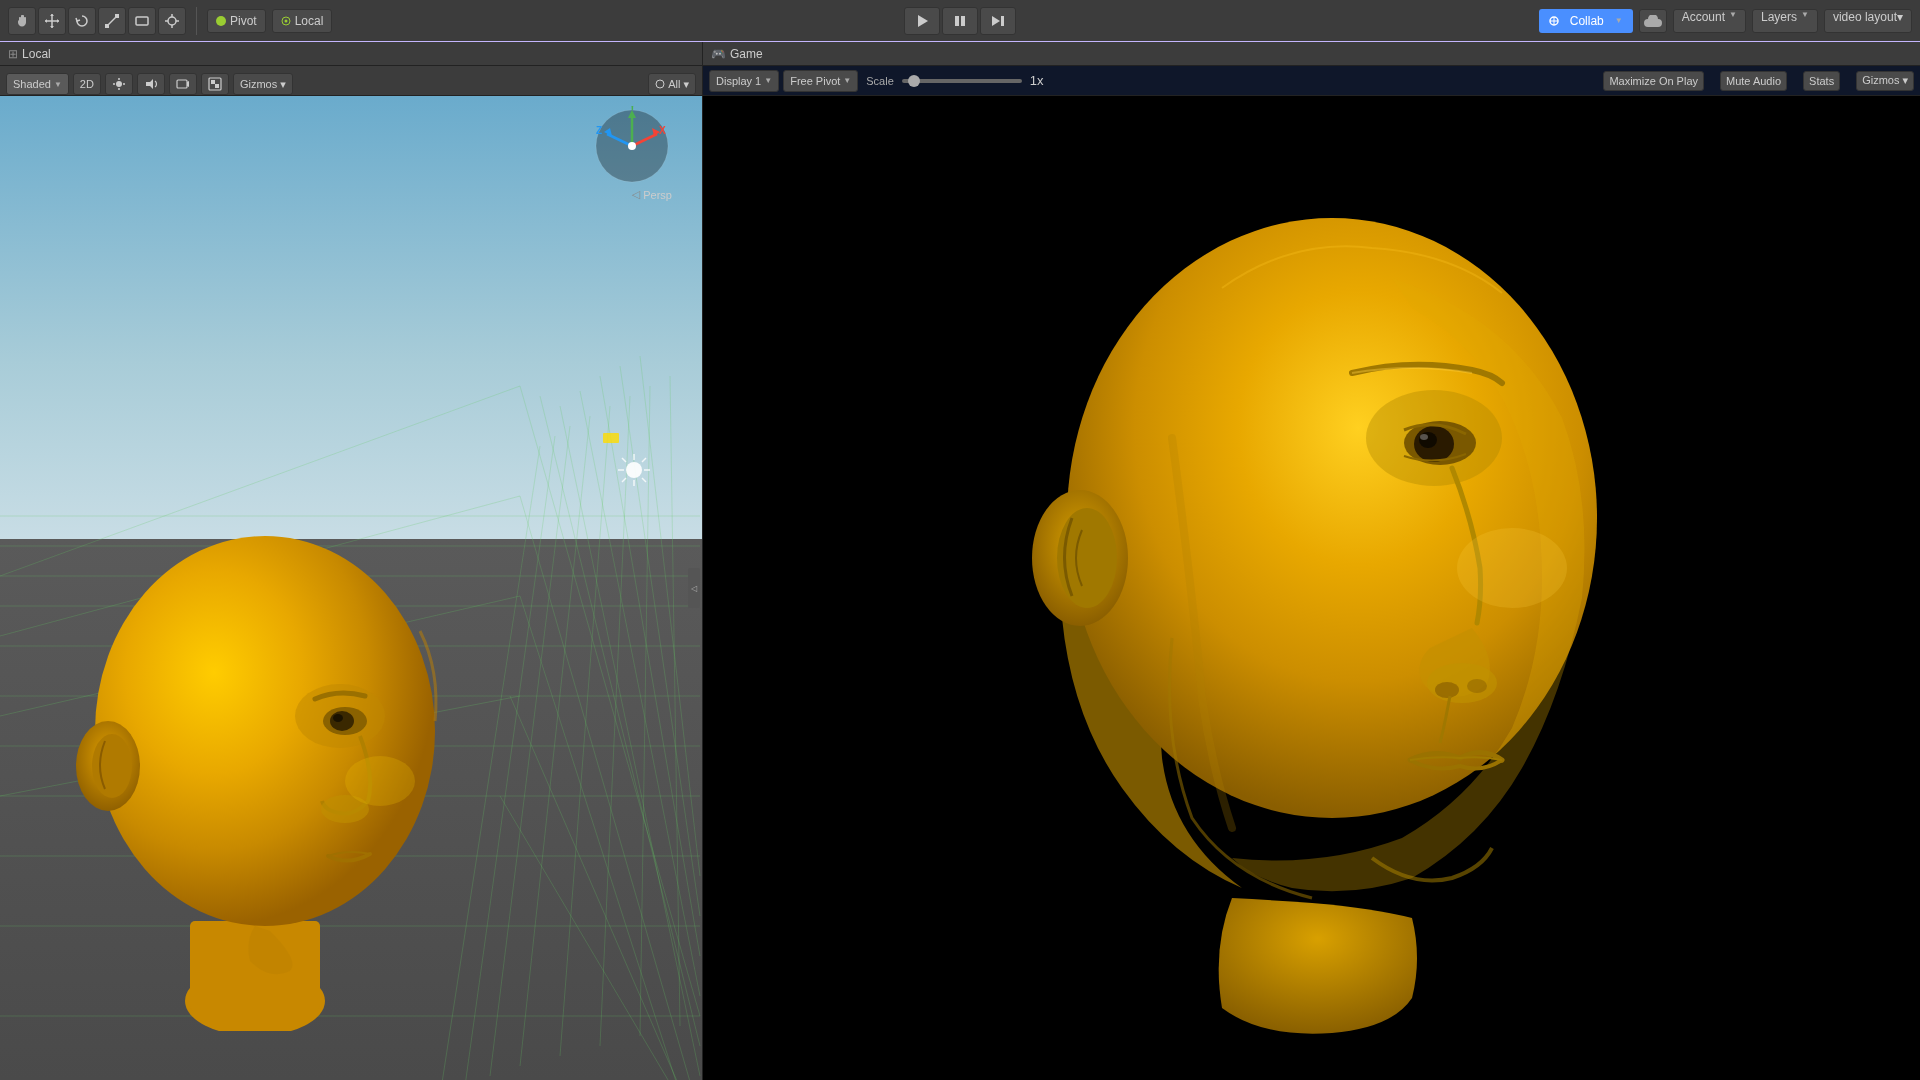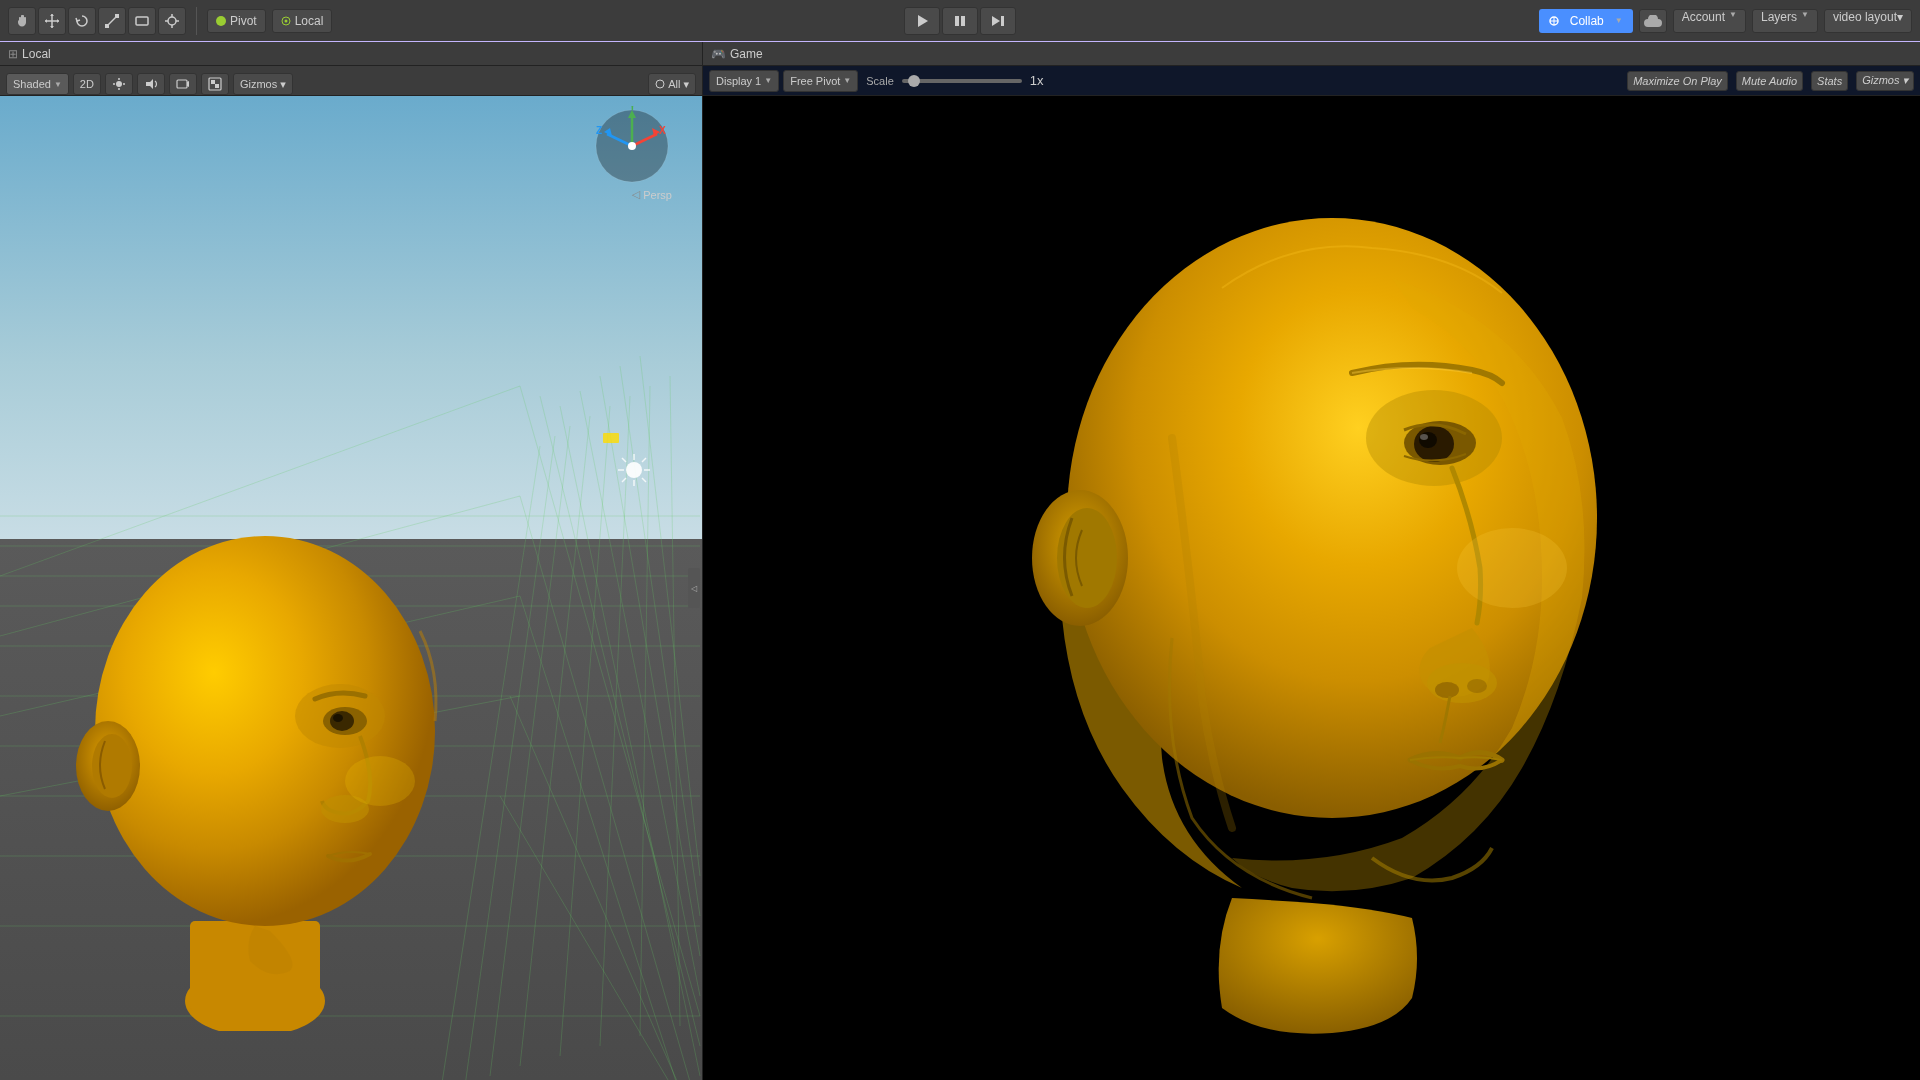--- a/index.html
+++ b/index.html
@@ -679,21 +679,21 @@
       </div>
       <div class="scene-tb-btn">
         <span>Free Pivot</span>
         <span style="font-size:8px;color:#aaa;">▼</span>
       </div>
       <span style="color:#aaa; font-size:11px; margin-left:4px;">Scale</span>
       <div class="scale-slider">
         <div class="scale-slider-thumb"></div>
       </div>
       <span style="color:#ccc; font-size:13px;">1x</span>
-      <div style="margin-left:auto; display:flex; gap:8px; align-items:center;font-style:italic;">
+      <div style="margin-left:auto; display:flex; gap:16px; align-items:center;">
         <div class="small-btn">
           <span>Maximize On Play</span>
         </div>
         <div class="small-btn">
           <span>Mute Audio</span>
         </div>
         <div class="small-btn">
           <span>Stats</span>
         </div>
         <div class="small-btn">

